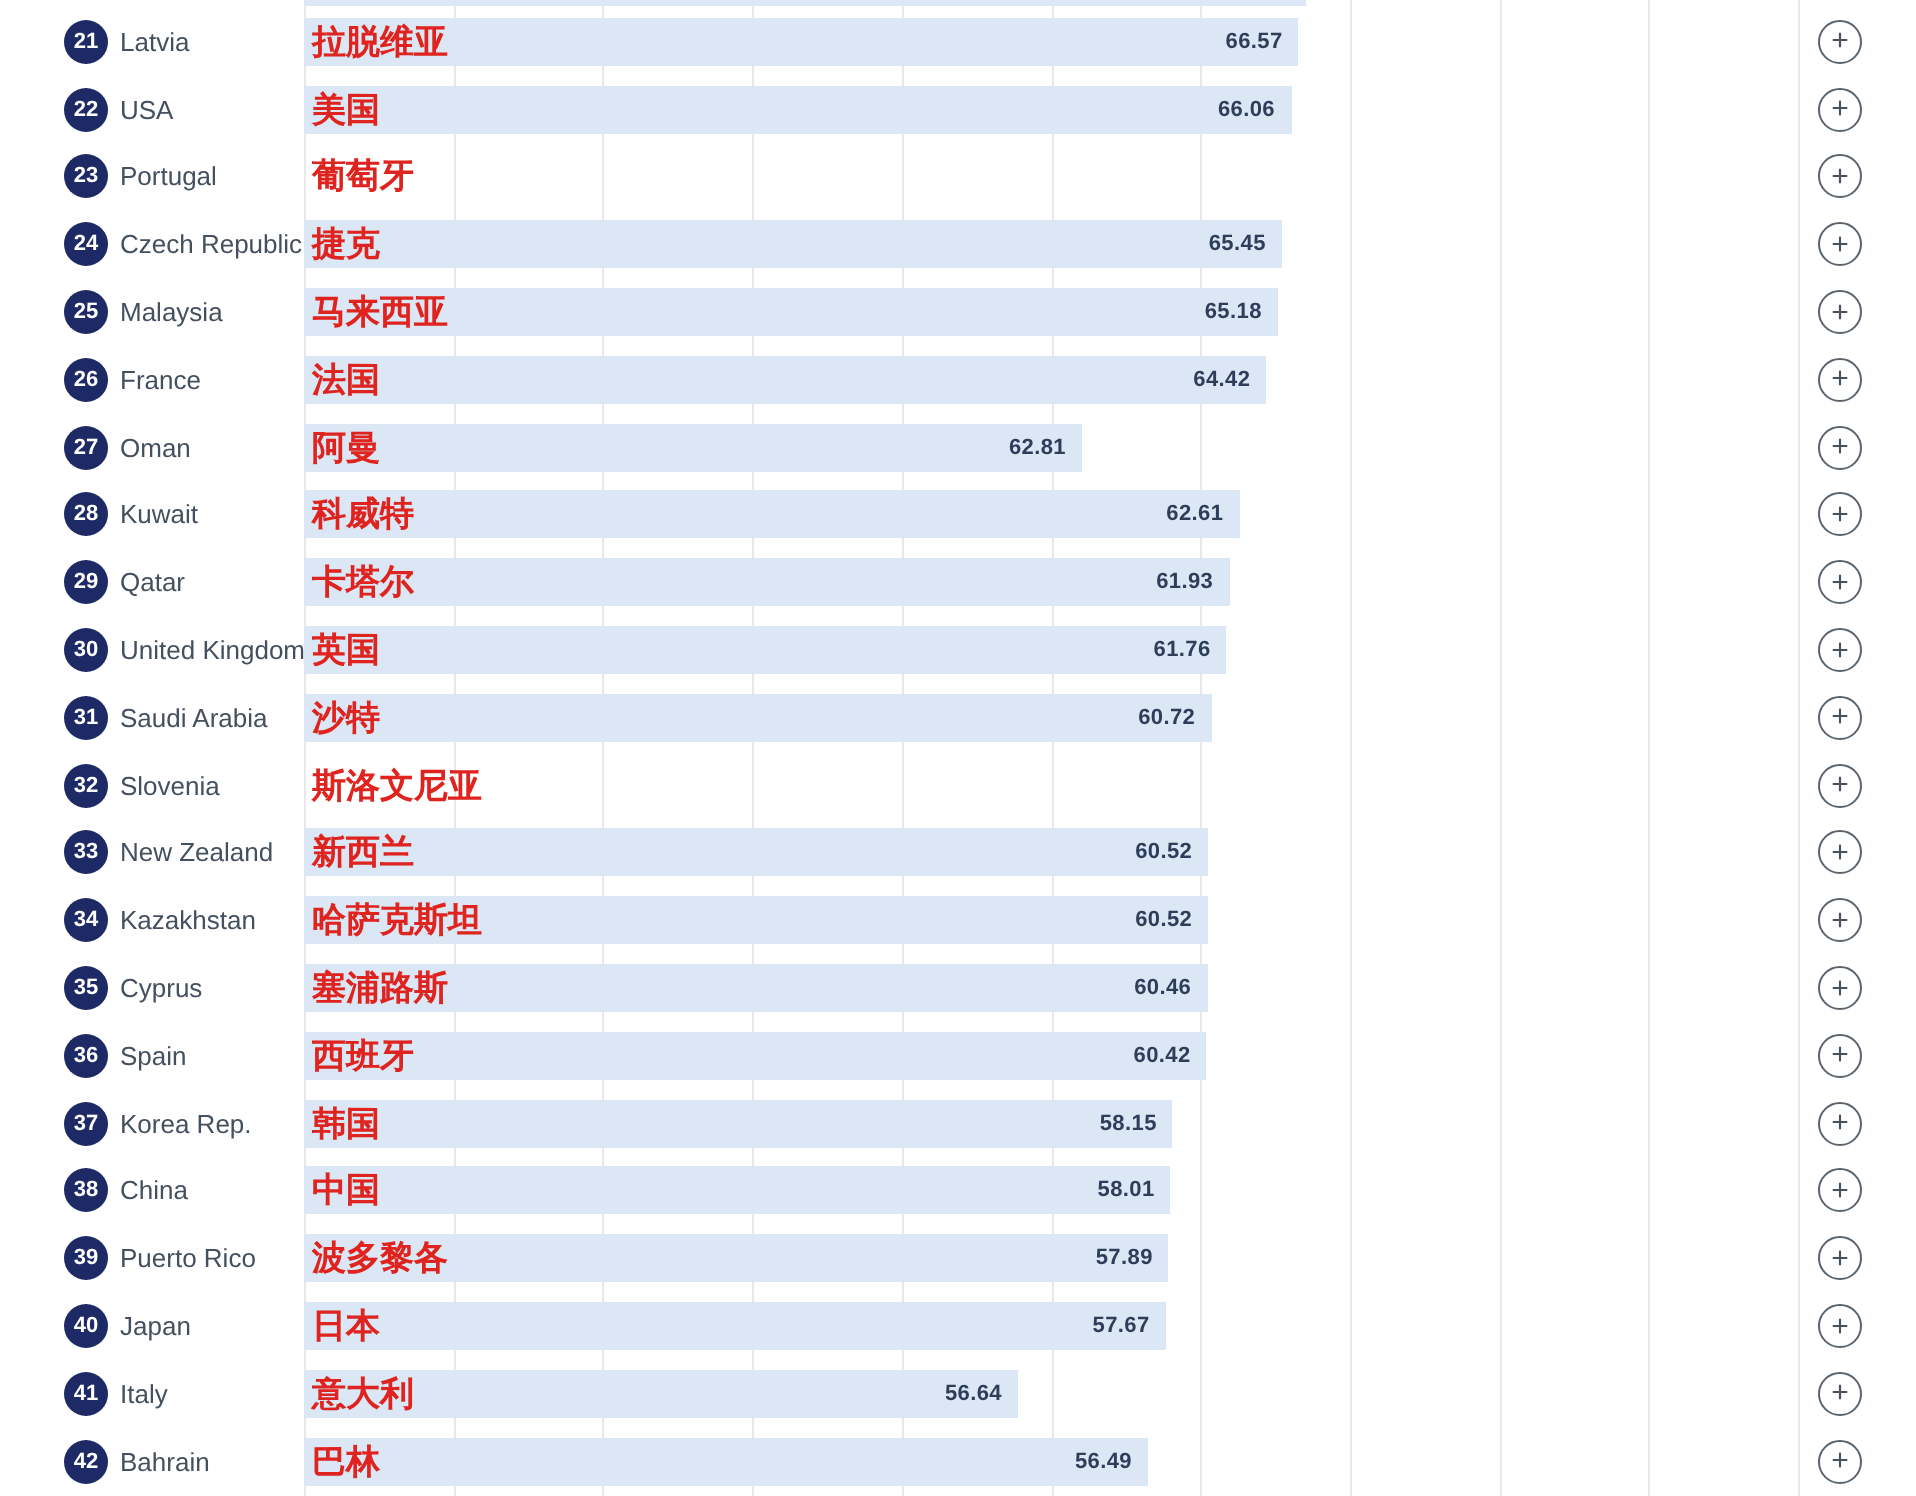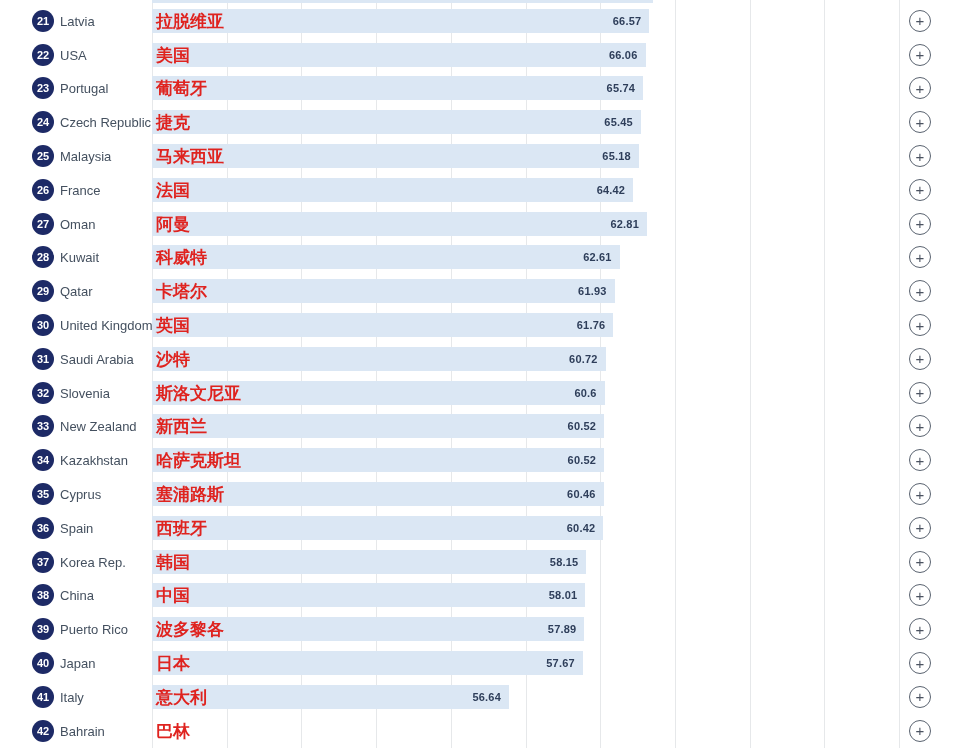--- a/index.html
+++ b/index.html
@@ -79,23 +79,20 @@
           <span class="zh">美国</span>
         </div>
         <button class="plus">
           <span class="plus-icon">+</span>
         </button>
       </div>
       <div class="row">
         <span class="rank">23</span>
         <span class="country">Portugal</span>
         <div class="chart">
-          <div class="bar" style="width:491.1px">
-            <span class="val">65.74</span>
-          </div>
           <span class="zh">葡萄牙</span>
         </div>
         <button class="plus">
           <span class="plus-icon">+</span>
         </button>
       </div>
       <div class="row">
         <span class="rank">24</span>
         <span class="country">Czech Republic</span>
         <div class="chart">
@@ -131,21 +128,21 @@
           <span class="zh">法国</span>
         </div>
         <button class="plus">
           <span class="plus-icon">+</span>
         </button>
       </div>
       <div class="row">
         <span class="rank">27</span>
         <span class="country">Oman</span>
         <div class="chart">
-          <div class="bar" style="width:495px">
+          <div class="bar" style="width:389px">
             <span class="val">62.81</span>
           </div>
           <span class="zh">阿曼</span>
         </div>
         <button class="plus">
           <span class="plus-icon">+</span>
         </button>
       </div>
       <div class="row">
         <span class="rank">28</span>
@@ -196,23 +193,20 @@
           <span class="zh">沙特</span>
         </div>
         <button class="plus">
           <span class="plus-icon">+</span>
         </button>
       </div>
       <div class="row">
         <span class="rank">32</span>
         <span class="country">Slovenia</span>
         <div class="chart">
-          <div class="bar" style="width:452.7px">
-            <span class="val">60.6</span>
-          </div>
           <span class="zh">斯洛文尼亚</span>
         </div>
         <button class="plus">
           <span class="plus-icon">+</span>
         </button>
       </div>
       <div class="row">
         <span class="rank">33</span>
         <span class="country">New Zealand</span>
         <div class="chart">
@@ -326,20 +320,23 @@
           <span class="zh">意大利</span>
         </div>
         <button class="plus">
           <span class="plus-icon">+</span>
         </button>
       </div>
       <div class="row">
         <span class="rank">42</span>
         <span class="country">Bahrain</span>
         <div class="chart">
+          <div class="bar" style="width:422.0px">
+            <span class="val">56.49</span>
+          </div>
           <span class="zh">巴林</span>
         </div>
         <button class="plus">
           <span class="plus-icon">+</span>
         </button>
       </div>
     </div>
 </div>
 
 </body></html>

